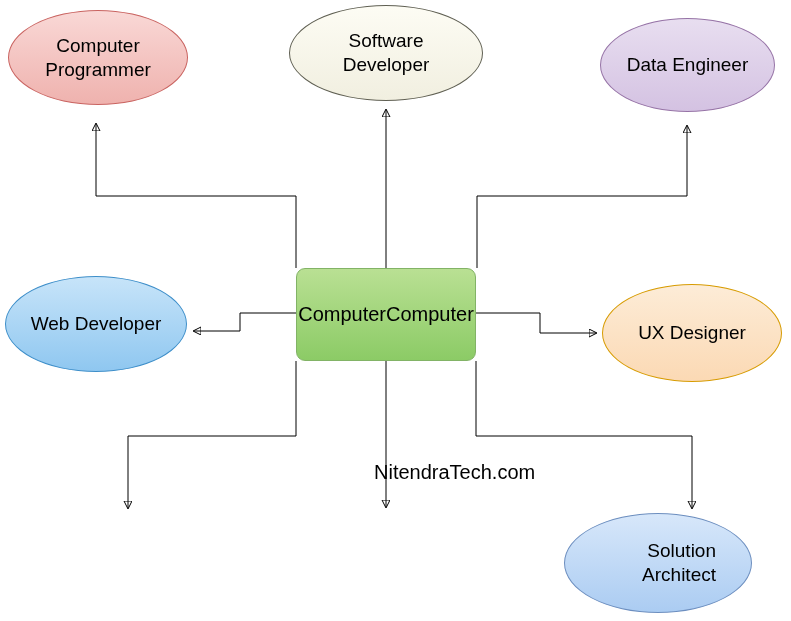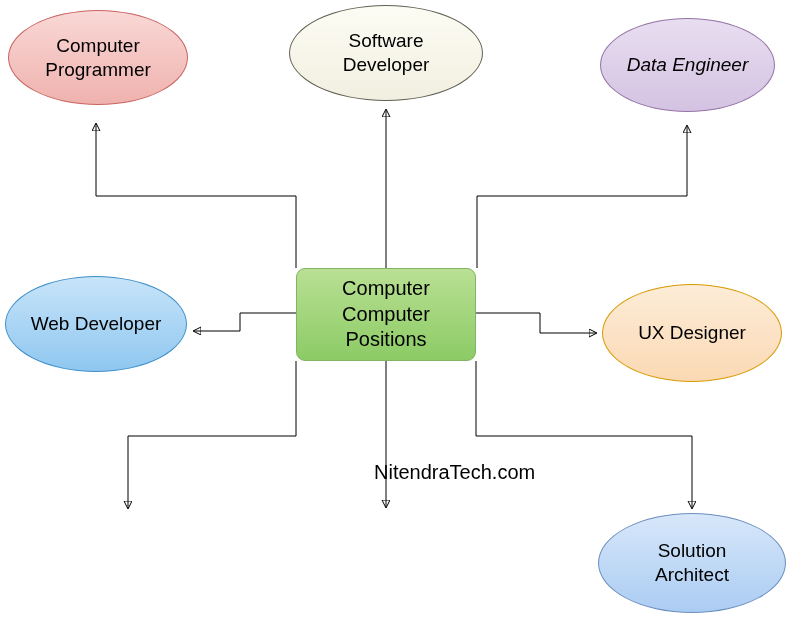--- a/index.html
+++ b/index.html
@@ -22,21 +22,21 @@
     font-size:19px;
     line-height:1.25;
     box-sizing:border-box;
   }
   .center-box{
     position:absolute;
     left:296px;top:268px;width:180px;height:93px;
     border:1px solid #82b366;
     border-radius:9px;
     display:flex;
-    flex-direction:column;
+    flex-direction:row;
     align-items:center;
     justify-content:center;
     text-align:center;
     font-size:20px;
     line-height:1.28;
     box-sizing:border-box;
   }
   .center-box span{display:block;}
   .arrows{
     position:absolute;
@@ -47,21 +47,21 @@
   .watermark{
     position:absolute;
     left:374px;top:461px;
     font-size:20px;
     white-space:nowrap;
   }
   .node-label{display:inline-block;}
   
   .n0{padding:0 25px;}
   .n1{padding:0 35px;align-items:center;}
-  .n2{padding:0 10px;font-style:italic;}
+  .n2{padding:0 10px;}
   .n3{padding:0 10px;}
   .n4{padding:0 10px;}
   .n5{padding:0 10px;}
   .n6{padding:0 25px;}
   .n7{padding:0 35px;}
 </style>
 </head>
 <body>
 
 <div class="canvas">
@@ -94,28 +94,27 @@
     <span class="node-label">Data Engineer</span>
   </div>
 
   <div class="ellipse n3" style="left: 5px; top: 276px; width: 182px; height: 96px; background: linear-gradient(rgb(199, 228, 249), rgb(143, 199, 240)); border-color: rgb(61, 142, 201);">
     <span class="node-label">Web Developer</span>
   </div>
 
   <div class="center-box" style="background: linear-gradient(rgb(185, 224, 147), rgb(140, 203, 102)); border-color: rgb(130, 179, 102);">
     <span>Computer</span>
     <span>Computer</span>
-    <span>Positions</span>
   </div>
 
   <div class="ellipse n4" style="left: 602px; top: 284px; width: 180px; height: 98px; background: linear-gradient(rgb(253, 236, 215), rgb(251, 217, 180)); border-color: rgb(215, 155, 0);">
     <span class="node-label">UX Designer</span>
   </div>
 
   <div class="watermark">NitendraTech.com</div>
 
 
 
-  <div class="ellipse n7" style="left: 598px; top: 513px; width: 188px; height: 100px; background: linear-gradient(rgb(215, 231, 250), rgb(171, 204, 242)); border-color: rgb(108, 142, 191);">
+  <div class="ellipse n7" style="left: 564px; top: 513px; width: 188px; height: 100px; background: linear-gradient(rgb(215, 231, 250), rgb(171, 204, 242)); border-color: rgb(108, 142, 191); text-align: right;">
     <span class="node-label">Solution Architect</span>
   </div>
 
 </div>
 
 </body></html>

